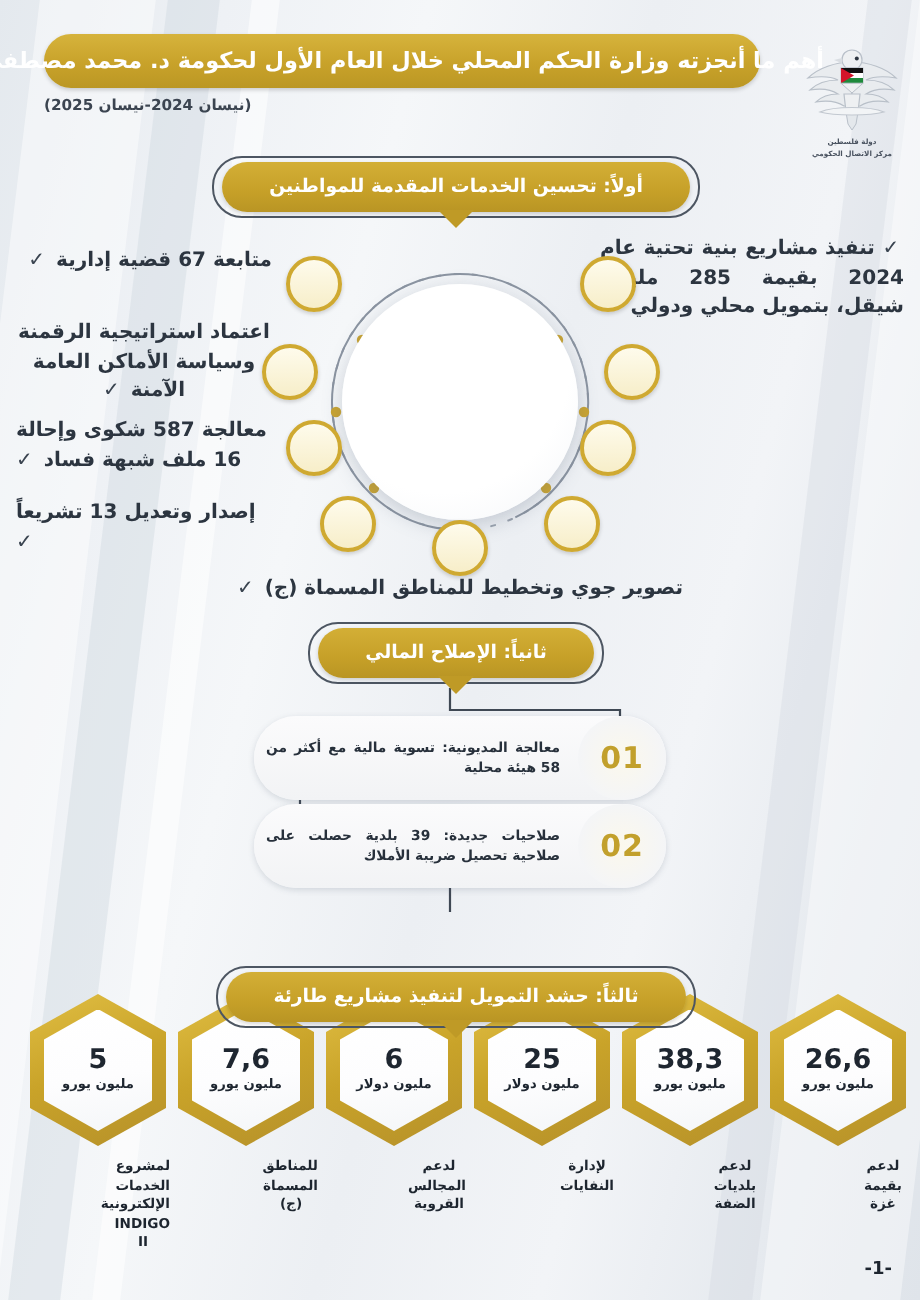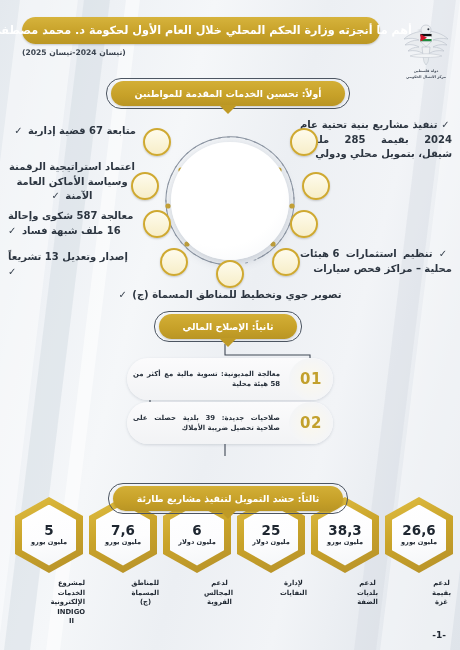--- a/index.html
+++ b/index.html
@@ -217,24 +217,20 @@
     <div class="node solid" style="left:143px;top:100px;"></div>
     <div class="node solid" style="left:290px;top:100px;"></div>
     <div class="node solid" style="left:160px;top:138px;"></div>
     <div class="node solid" style="left:272px;top:138px;"></div>
     <div class="node solid" style="left:216px;top:150px;"></div>
 
     <div class="item right" style="right:8px;top:8px;width:152px;">
       <span class="tick">✓</span>
       <span>تنفيذ مشاريع بنية تحتية عام 2024 بقيمة 285 مليون شيقل، بتمويل محلي ودولي</span>
     </div>
-    <div class="item right" style="right:8px;top:137px;width:152px;">
-      <span class="tick">✓</span>
-      <span>تنظيم استثمارات 6 هيئات محلية – مراكز فحص سيارات</span>
-    </div>
 
     <div class="item left" style="left:8px;top:14px;width:128px;text-align:right;">
       <span>متابعة 67 قضية إدارية</span>
       <span class="tick">✓</span>
     </div>
     <div class="item left" style="left:8px;top:50px;width:128px;text-align:center;">
       <span>اعتماد استراتيجية الرقمنة وسياسة الأماكن العامة الآمنة</span>
       <span class="tick">✓</span>
     </div>
     <div class="item left" style="left:8px;top:99px;width:128px;text-align:left;">

